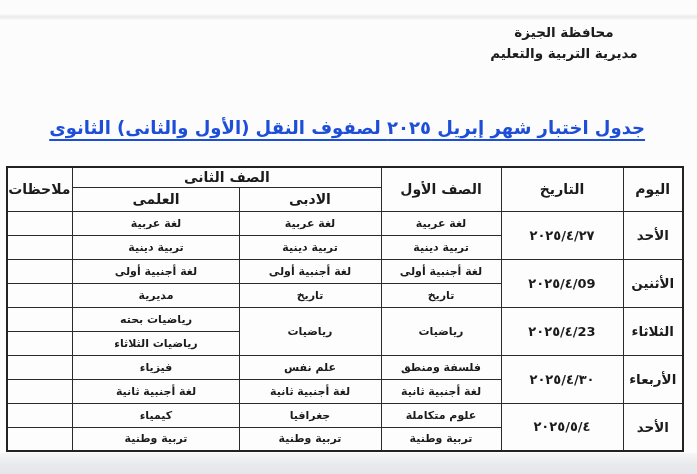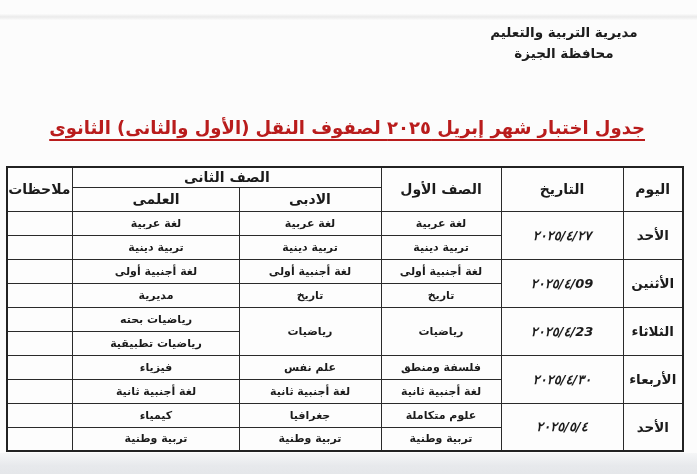--- a/index.html
+++ b/index.html
@@ -40,21 +40,21 @@
   }
   .doc-title {
     position: absolute;
     top: 117px;
     right: 52px;
     direction: rtl;
     text-align: left;
     white-space: nowrap;
     font-weight: bold;
     font-size: 18px;
-    color: #b91c1c;
+    color: #1d4ed8;
     text-decoration: underline;
     text-underline-offset: 5px;
     text-decoration-thickness: 1.5px;
   }
   table.schedule {
     position: absolute;
     top: 166px;
     right: 13px;
     width: 676px;
     border-collapse: collapse;
@@ -71,33 +71,33 @@
     vertical-align: middle;
     padding: 0 2px;
     overflow: hidden;
   }
   table.schedule thead th { font-size: 14px; }
   table.schedule thead tr.h1 { height: 20px; }
   table.schedule thead tr.h2 { height: 24px; }
   table.schedule tbody tr { height: 24px; }
   table.schedule tbody td { font-size: 11px; }
   td.day  { font-size: 13.5px !important; }
-  td.date { font-size: 13px !important; font-style: italic; }
+  td.date { font-size: 13px !important; }
   td.date span { direction: ltr; unicode-bidi: isolate; letter-spacing: 1px; }
 </style>
 </head>
 <body>
 
 <div class="page">
 
   <div class="top-band"></div>
 
   <div class="letterhead">
+    <div>محافظة الجيزة</div>
     <div>مديرية التربية والتعليم</div>
-    <div>محافظة الجيزة</div>
   </div>
 
   <div class="doc-title">جدول اختبار شهر إبريل ٢٠٢٥ لصفوف النقل (الأول والثانى) الثانوى</div>
 
   <table class="schedule">
     <colgroup>
       <col style="width:60px">
       <col style="width:122px">
       <col style="width:120px">
       <col style="width:142px">
@@ -148,21 +148,21 @@
         </tr>
         <tr>
           <td class="day" rowspan="2">الثلاثاء</td>
           <td class="date" rowspan="2"><span dir="ltr">٢٠٢٥/٤/23</span></td>
           <td class="subj" rowspan="2">رياضيات</td>
           <td class="subj" rowspan="2">رياضيات</td>
           <td class="subj">رياضيات بحته</td>
           <td class="note"></td>
         </tr>
         <tr>
-          <td class="subj">رياضيات تطبيقية</td>
+          <td class="subj">رياضيات الثلاثاء</td>
           <td class="note"></td>
         </tr>
         <tr>
           <td class="day" rowspan="2">الأربعاء</td>
           <td class="date" rowspan="2"><span dir="ltr">٢٠٢٥/٤/٣٠</span></td>
           <td class="subj">فلسفة ومنطق</td>
           <td class="subj">علم نفس</td>
           <td class="subj">فيزياء</td>
           <td class="note"></td>
         </tr>

